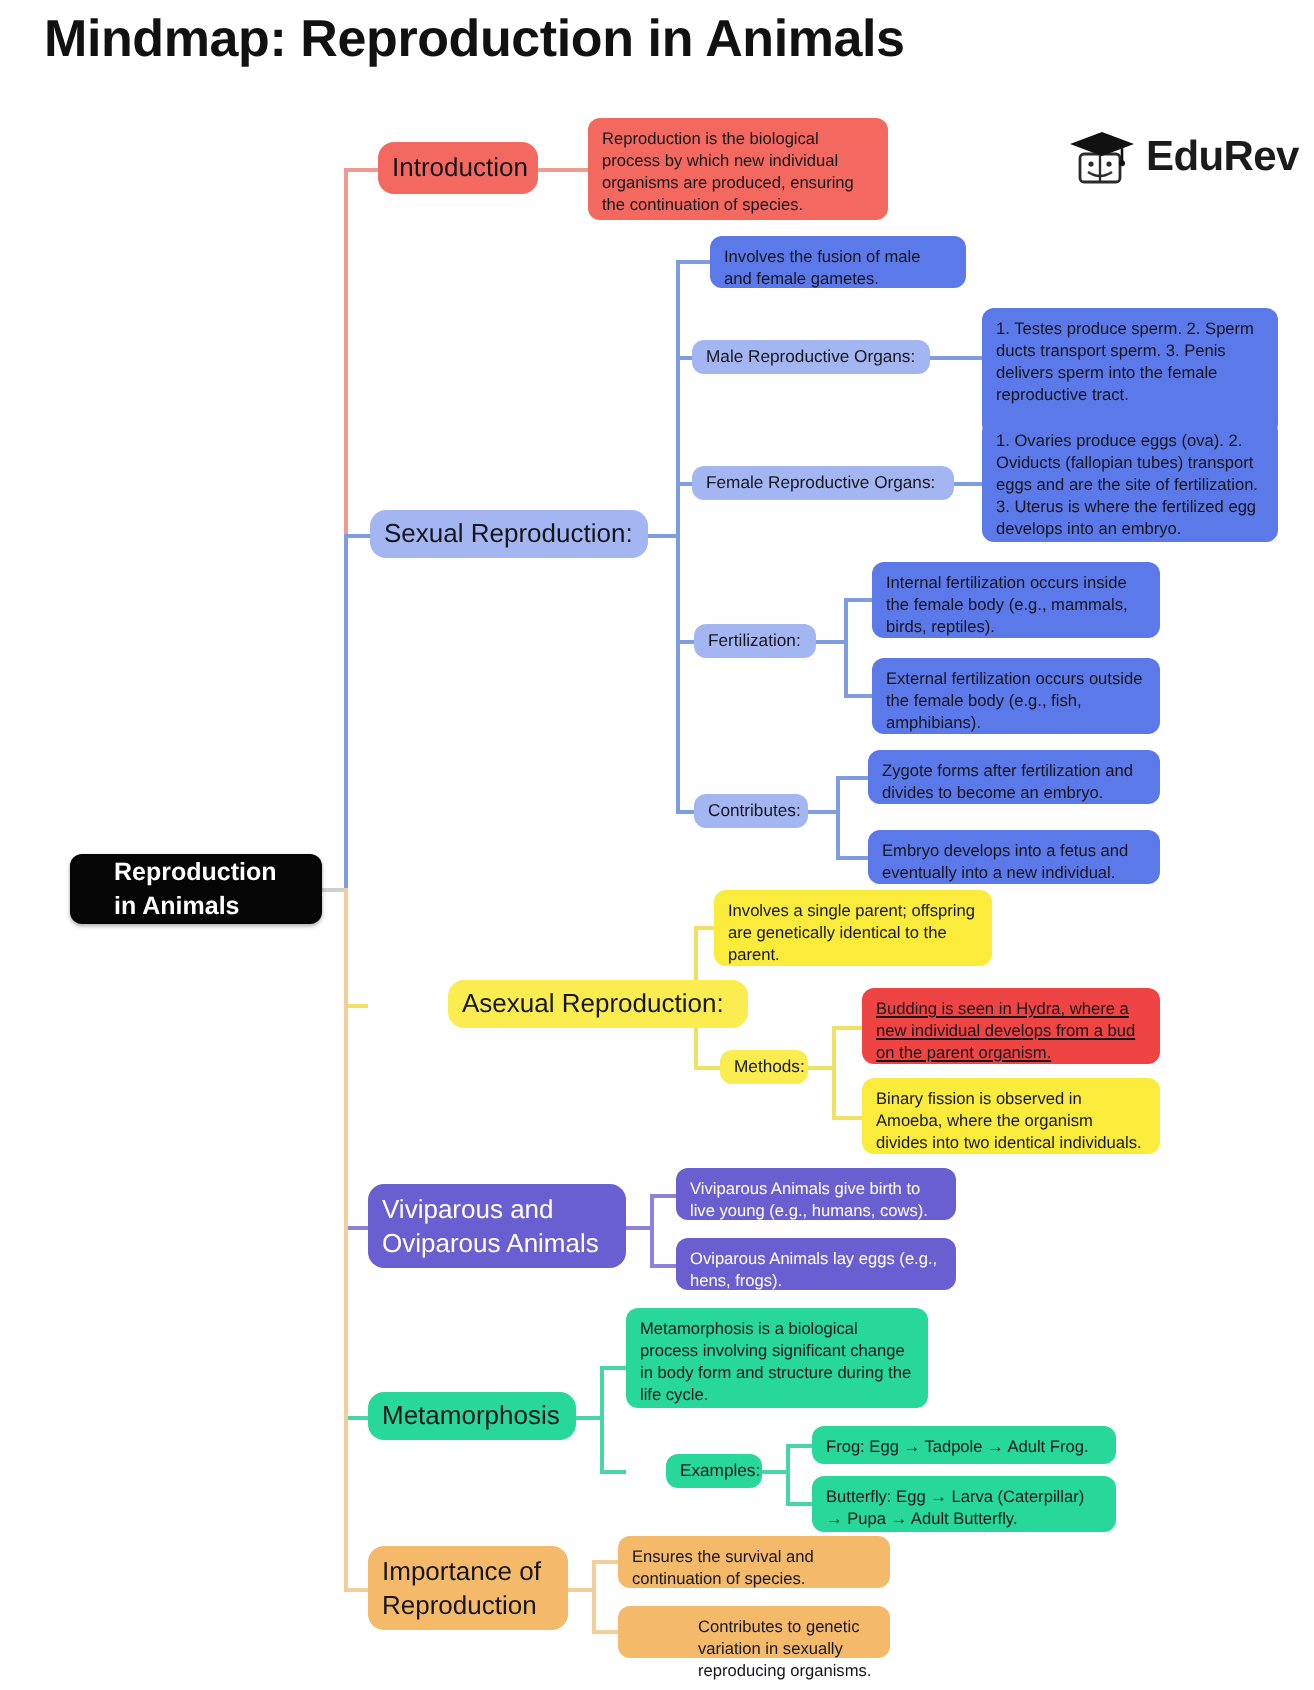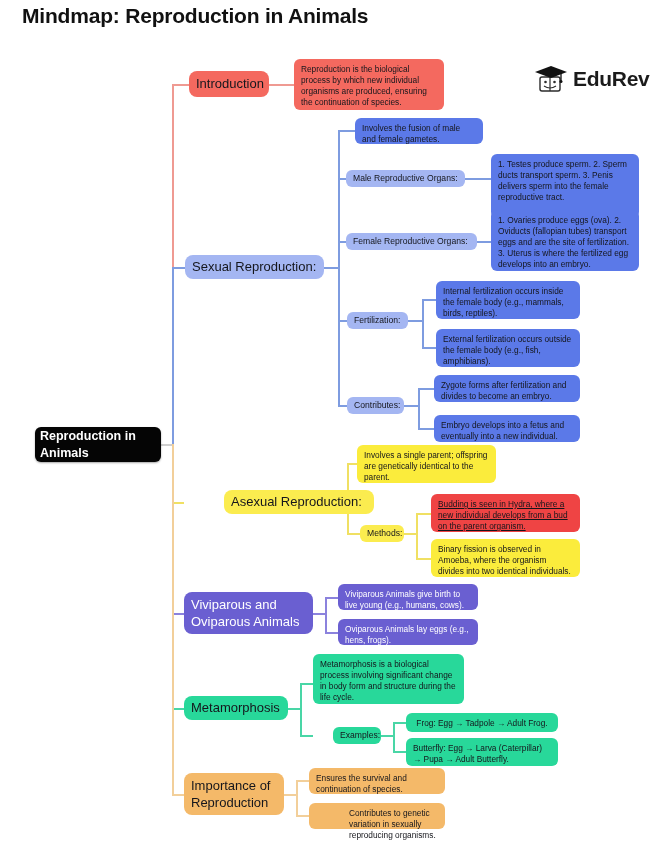--- a/index.html
+++ b/index.html
@@ -12,21 +12,21 @@
     height: 845px;
     position: relative;
     font-family: "Liberation Sans", sans-serif;
     overflow: hidden;
   }
 
   #page-title {
     position: absolute;
     left: 22px;
     top: 4px;
-    font-size: 21px;
+    font-size: 26px;
     font-weight: bold;
     color: #111111;
     letter-spacing: -0.2px;
     white-space: nowrap;
   }
 
   
   #brand-logo {
     position: absolute;
     left: 533px;
@@ -68,40 +68,39 @@
     align-items: center;
     padding: 4px 7px;
     line-height: 1.32;
   }
   .node.root {
     background: #050505;
     color: #ffffff;
     font-weight: bold;
     font-size: 12.5px;
     border-radius: 6px;
-    padding: 6px 5px;
+    padding: 6px 22px;
     box-shadow: 0 1px 2px rgba(0,0,0,0.35);
   }
   .topic {
     font-size: 13px;
     color: #15161c;
     border-radius: 8px;
   }
   .mid {
     font-size: 8.6px;
     color: #15161c;
     border-radius: 6px;
   }
   .leaf {
     font-size: 8.3px;
     color: #15161c;
     border-radius: 6px;
     align-items: flex-start;
     padding: 5px 7px;
-    justify-content: center;
   }
 </style>
 </head>
 <body>
 
 <div id="page-title">Mindmap: Reproduction in Animals</div>
 
 <div id="brand-logo">
   <span class="logo-mark">
     <svg width="36" height="36" viewBox="0 0 36 36">

